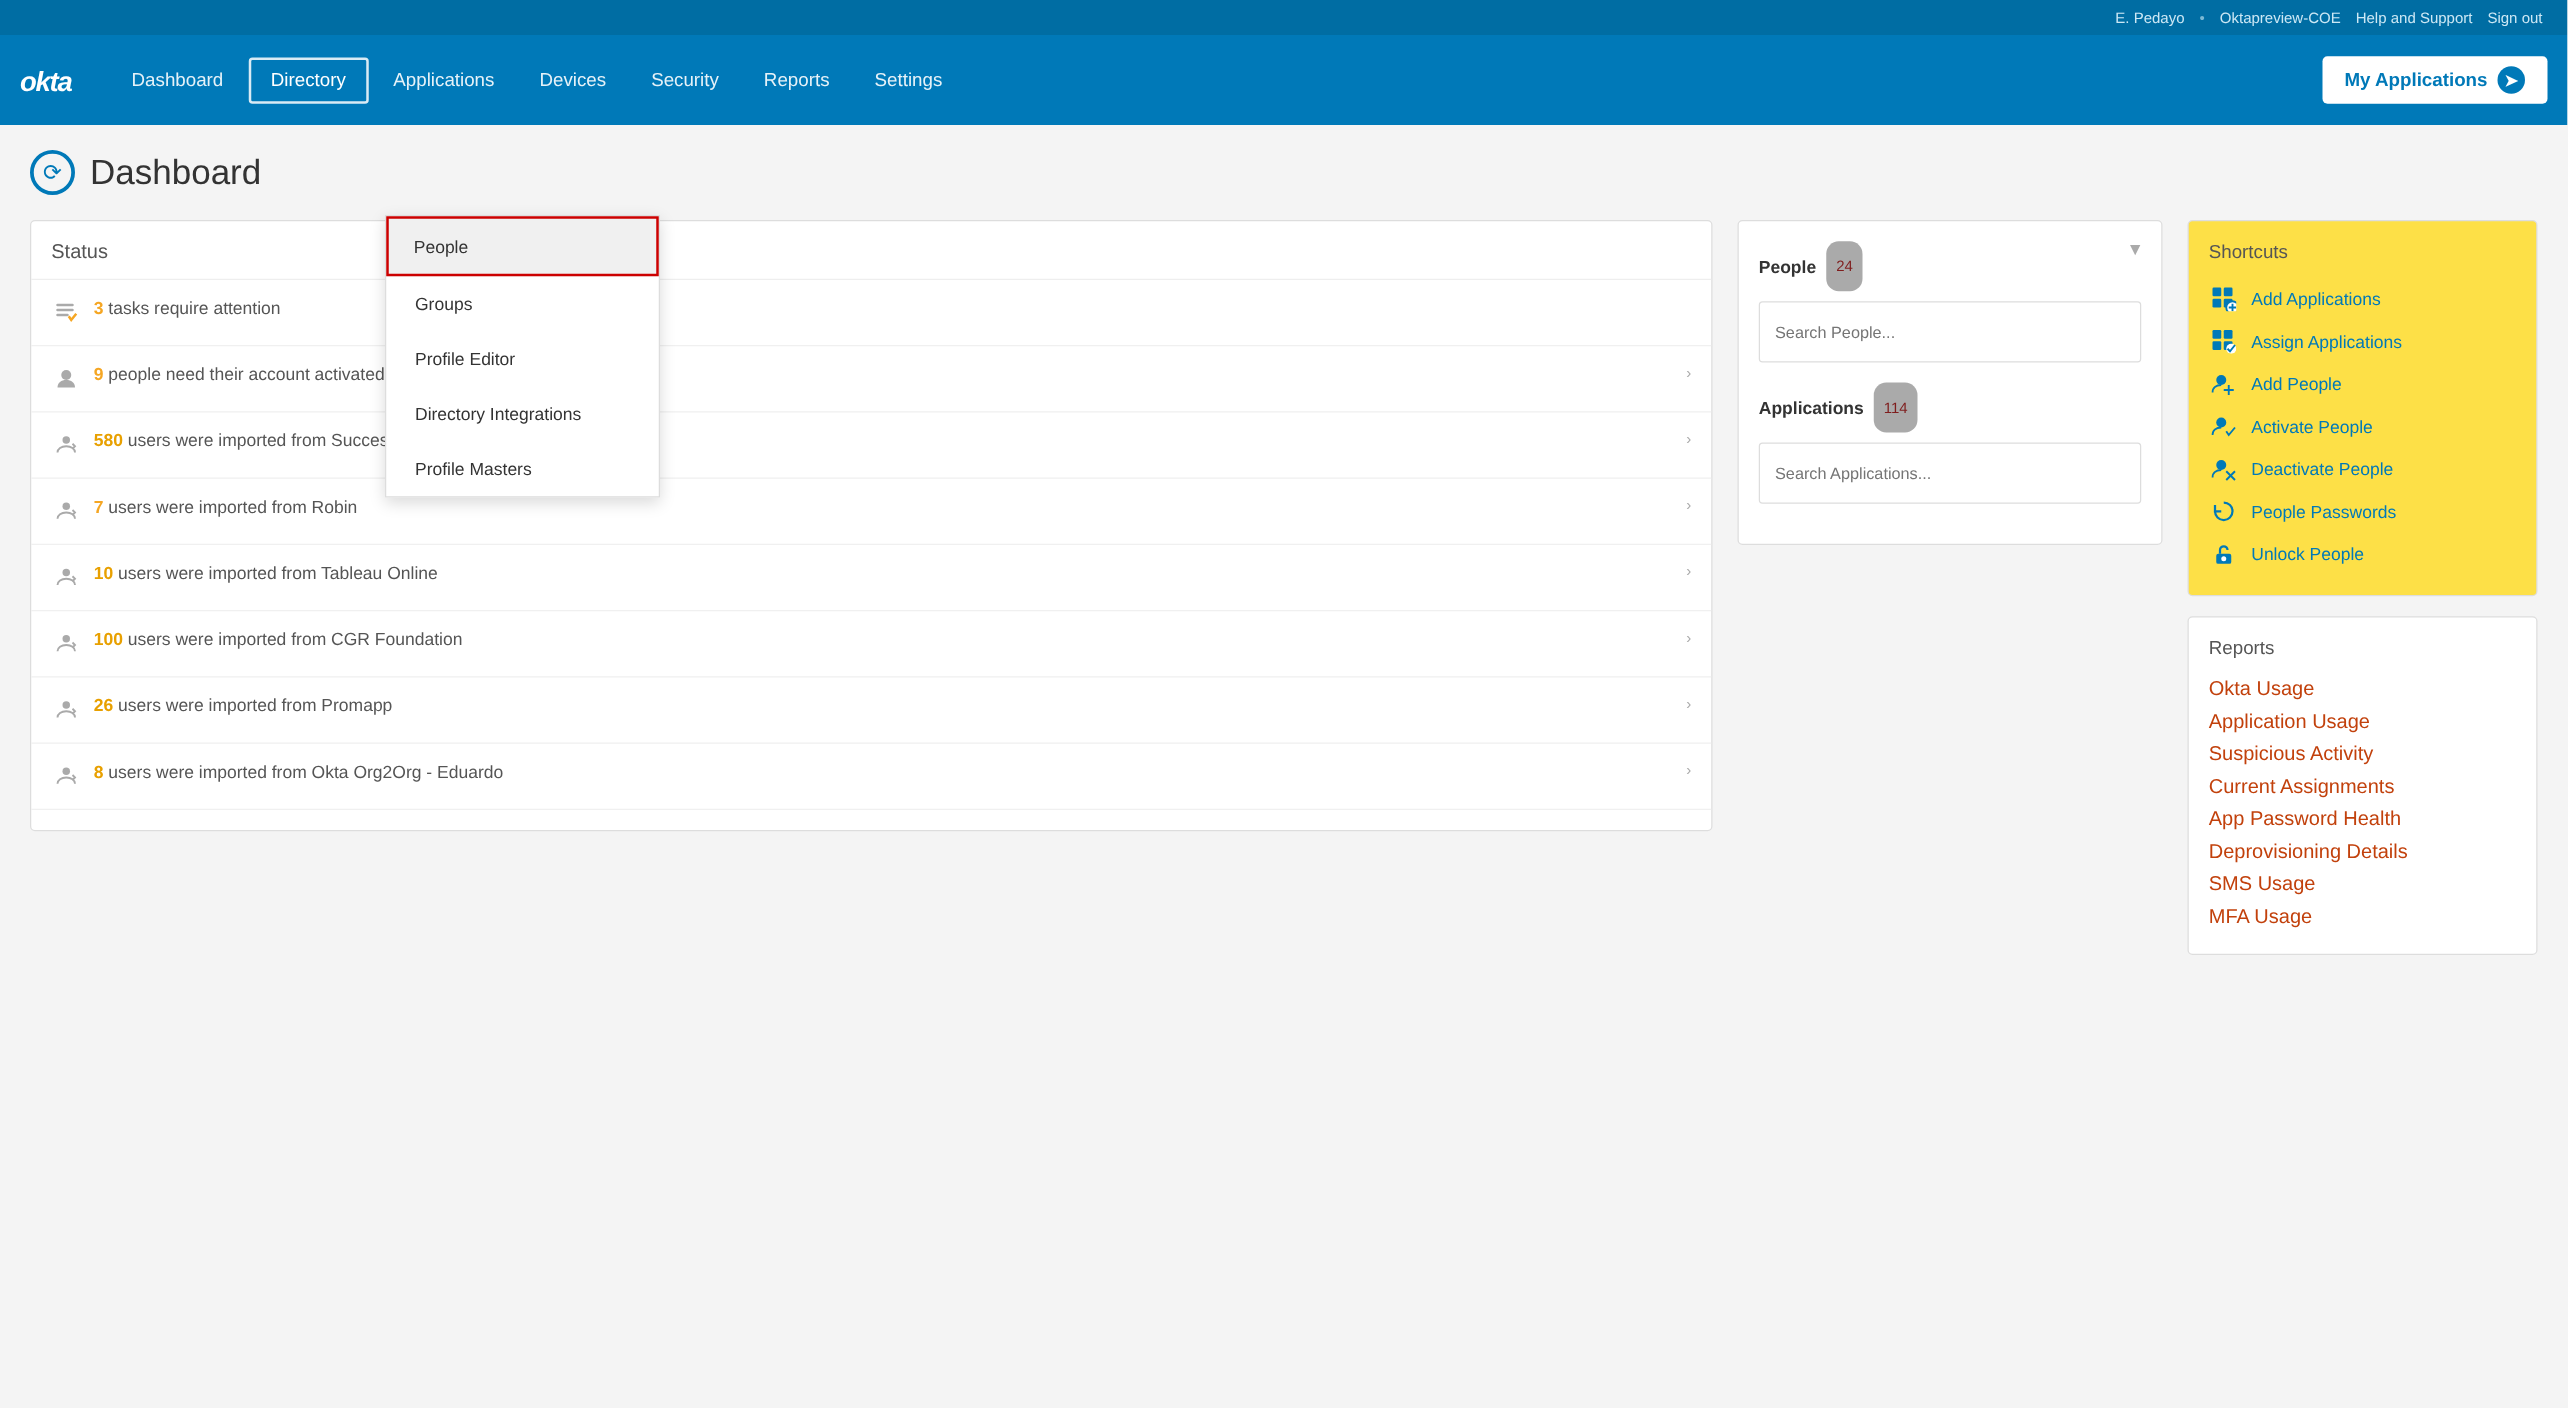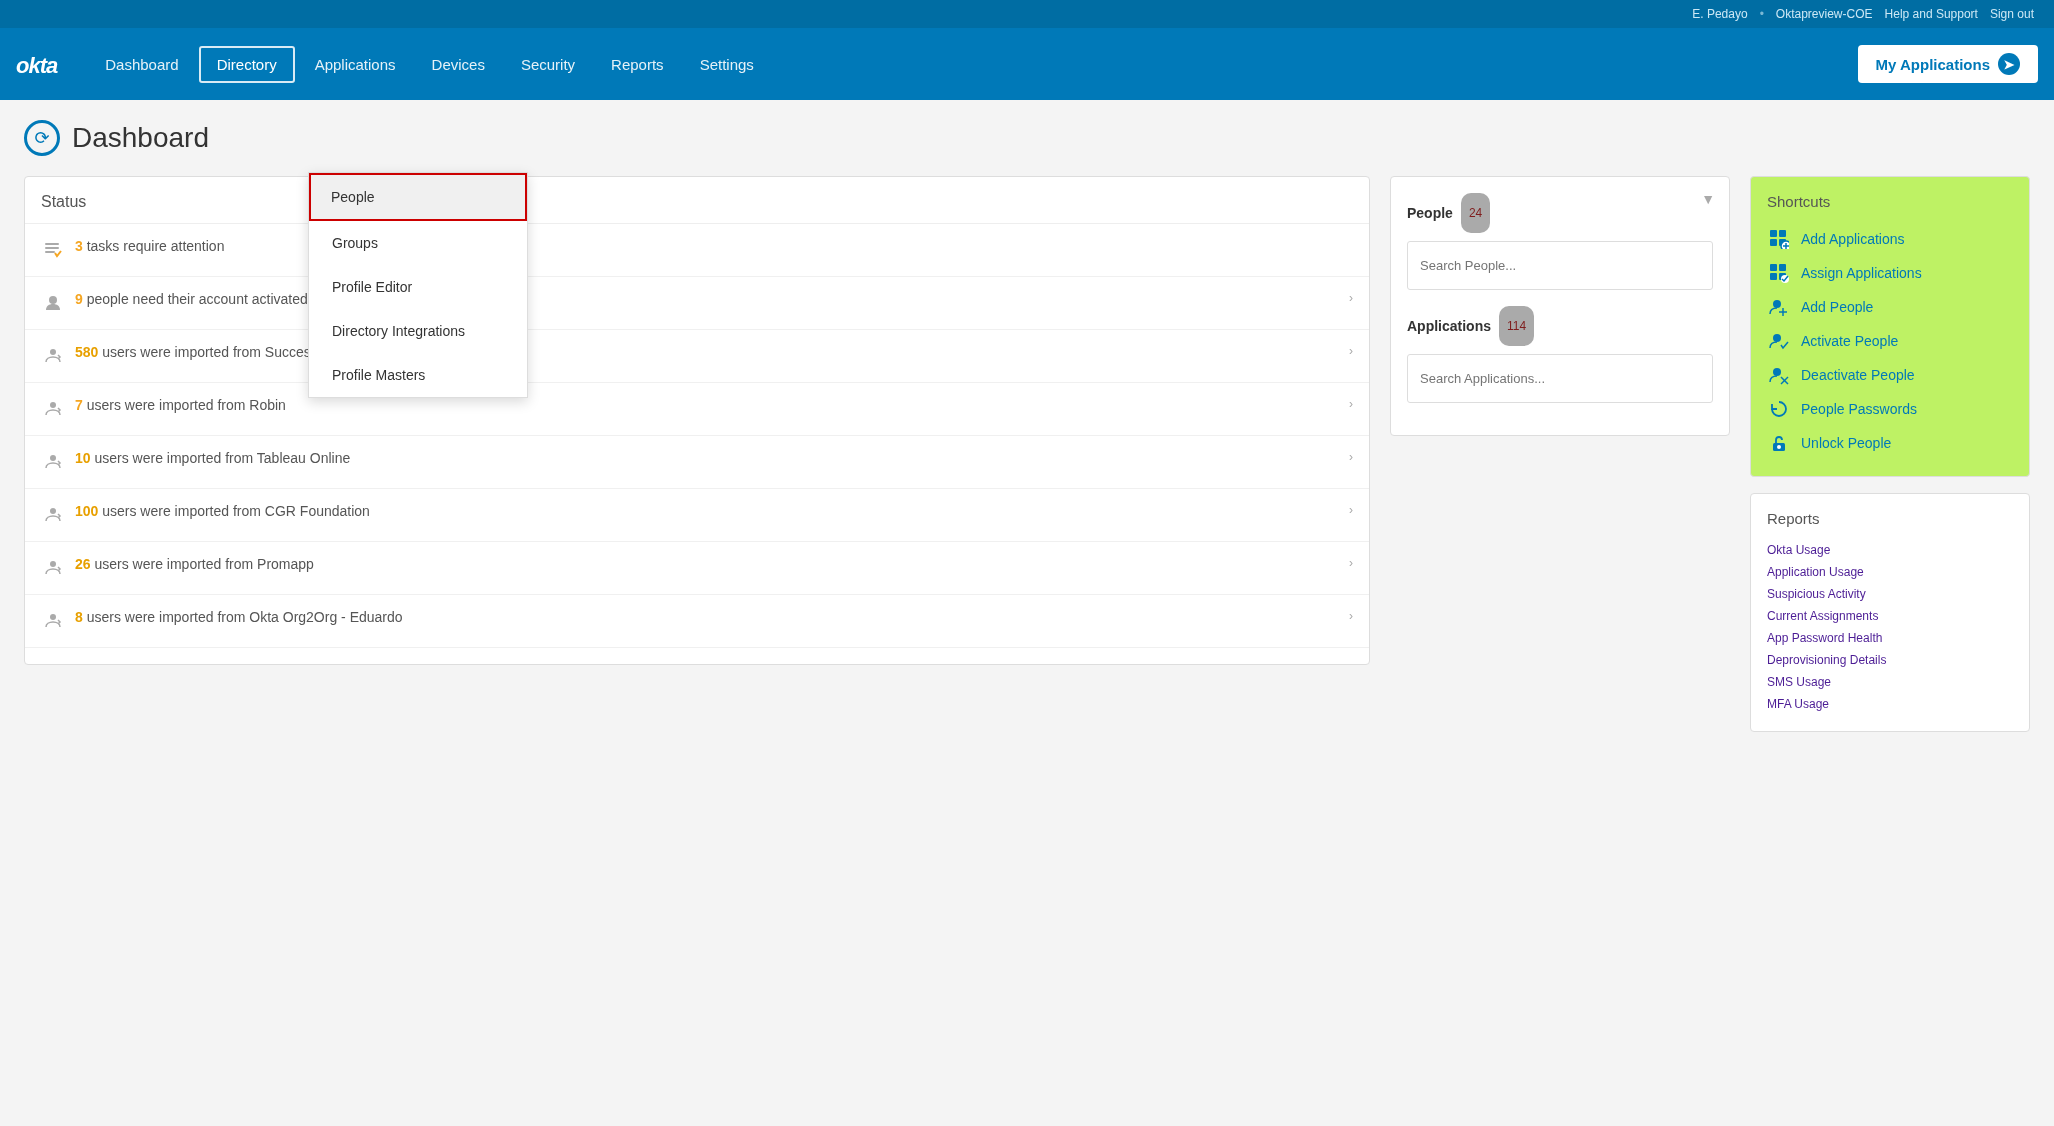--- a/index.html
+++ b/index.html
@@ -204,21 +204,21 @@
       padding: 16px 12px;
       border: 1px solid #ddd;
       border-radius: 3px;
       font-size: 13px;
       color: #999;
       outline: none;
     }
 
     
     .shortcuts-panel {
-      background: #bef264;
+      background: #fde047;
       border: 1px solid #ddd;
       border-radius: 4px;
       padding: 16px;
       margin-bottom: 16px;
     }
     .shortcuts-title {
       font-size: 15px;
       font-weight: 500;
       color: #555;
       margin-bottom: 12px;
@@ -249,22 +249,22 @@
       padding: 16px;
     }
     .reports-title {
       font-size: 15px;
       font-weight: 500;
       color: #555;
       margin-bottom: 12px;
     }
     .report-link {
       display: block;
-      color: #4c1d95;
-      font-size: 12px;
+      color: #c2410c;
+      font-size: 16px;
       padding: 4px 0;
       cursor: pointer;
       text-decoration: none;
     }
     .left-area { flex: 1; }
     .center-area {
       width: 340px;
       flex-shrink: 0;
     }
     .right-area {

